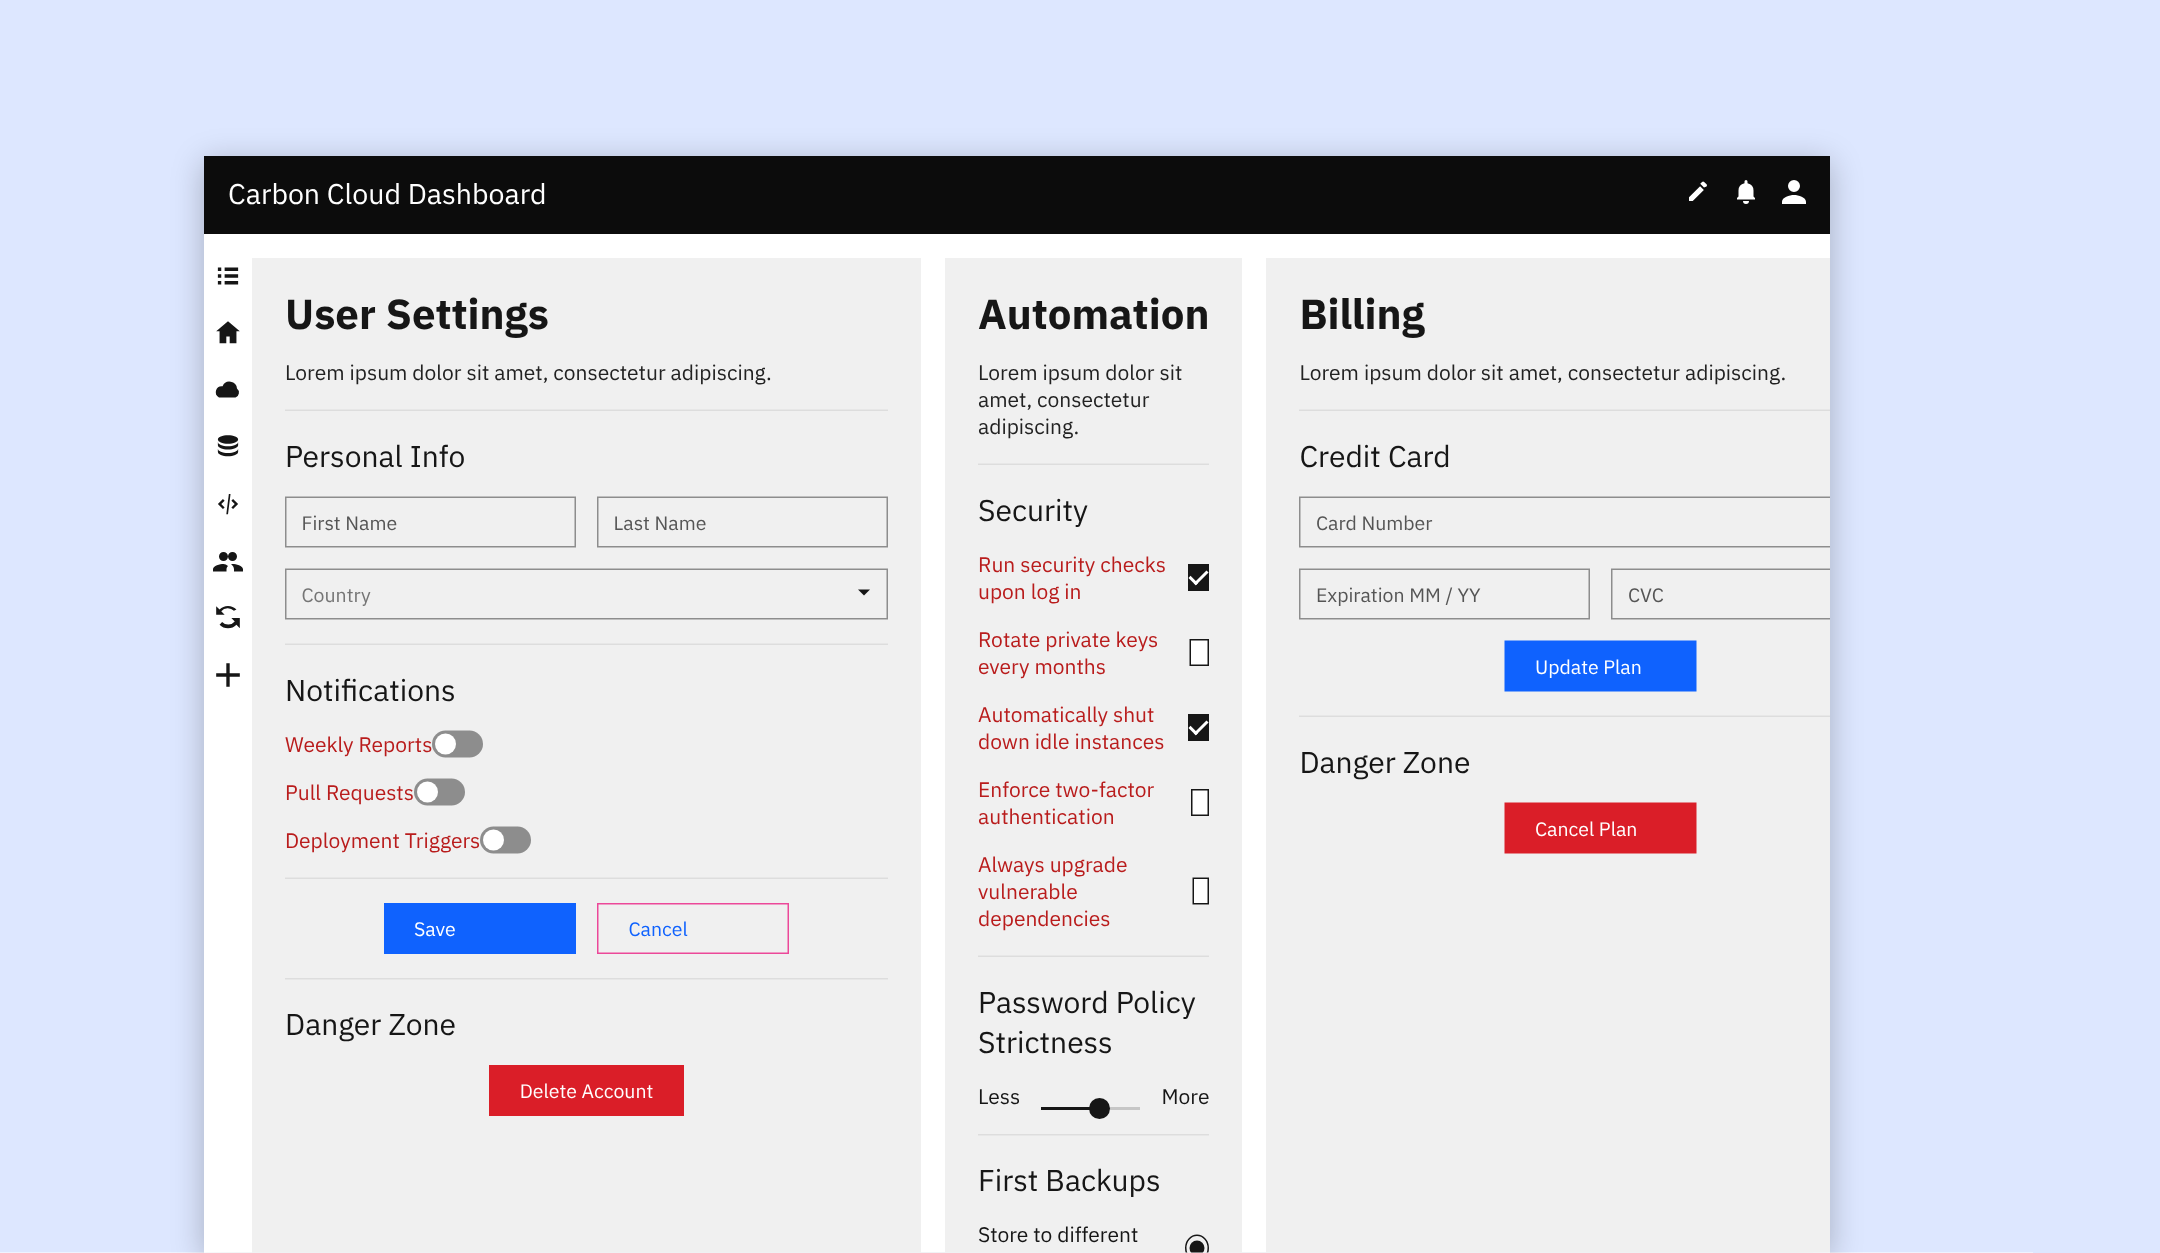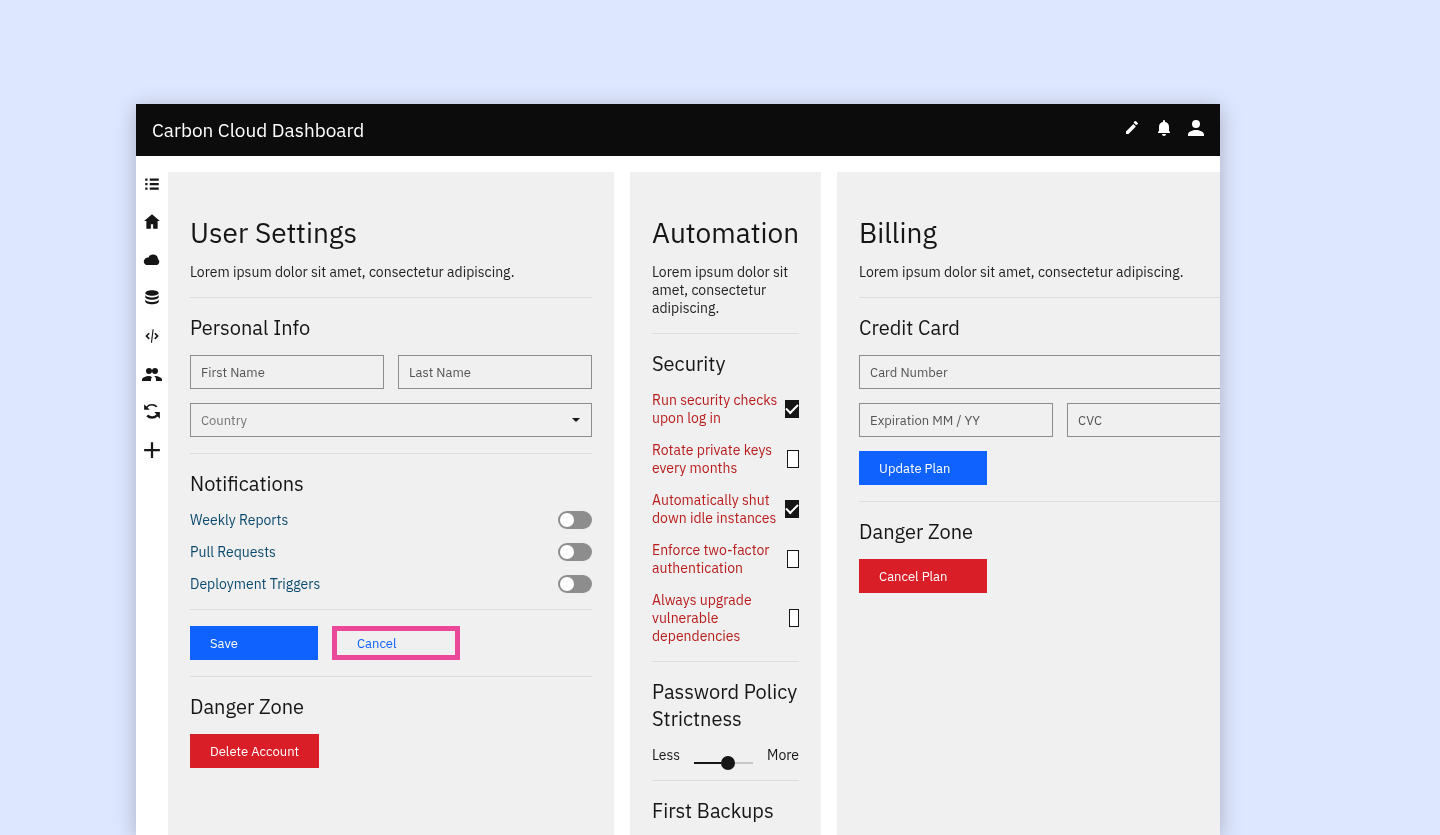--- a/index.html
+++ b/index.html
@@ -103,24 +103,23 @@
       gap: 16px;
       padding: 16px 16px 0 0;
     }
     .panel {
       flex: 1;
       background: #f0f0f0;
       padding: 18px 22px;
     }
     .panel h1 {
       font-size: 28px;
-      font-weight: 400;
+      font-weight: 700;
       color: #161616;
       margin-bottom: 12px;
-      margin-top: 24px;
     }
     .panel-sub {
       font-size: 14px;
       color: #222;
       margin-bottom: 16px;
     }
     hr.divider {
       border: none;
       border-top: 1px solid #ddd;
       margin: 16px 0;
@@ -153,25 +152,24 @@
     .select-chevron {
       position: absolute;
       right: 10px;
       top: 50%;
       transform: translateY(-50%);
       pointer-events: none;
     }
     
     .toggle-row {
       display: flex;
-      justify-content: space-between;
       align-items: center;
       margin-bottom: 14px;
       font-size: 14px;
-      color: #0c4a6e;
+      color: #b91c1c;
     }
     .toggle {
       width: 34px;
       height: 18px;
       background: #8d8d8d;
       border-radius: 9px;
       position: relative;
       cursor: pointer;
     }
     .toggle::after {
@@ -269,33 +267,33 @@
       position: absolute;
       left: 58%;
       top: 50%;
       width: 14px;
       height: 14px;
       background: #161616;
       border-radius: 50%;
       transform: translate(-50%, -50%);
     }
     
-    .btn-row { display: flex; gap: 14px; margin-bottom: 4px; }
+    .btn-row { display: flex; gap: 14px; margin-bottom: 4px; justify-content: center; }
     .btn {
       height: 34px;
       padding: 0 20px;
       font-size: 13px;
       font-family: inherit;
       cursor: pointer;
       min-width: 128px;
       text-align: left;
       border: none;
     }
     .btn-primary { background: #0f62fe; color: #fff; }
-    .btn-outline { background: transparent; color: #0f62fe; border: 5px solid #ec4899; }
+    .btn-outline { background: transparent; color: #0f62fe; border: 1px solid #ec4899; }
     .btn-danger { background: #da1e28; color: #fff; }
   </style>
 </head>
 <body>
 
 <div class="window">
 
   <div class="header">
     <div class="app-title">Carbon Cloud Dashboard</div>
     <div class="header-icons">

